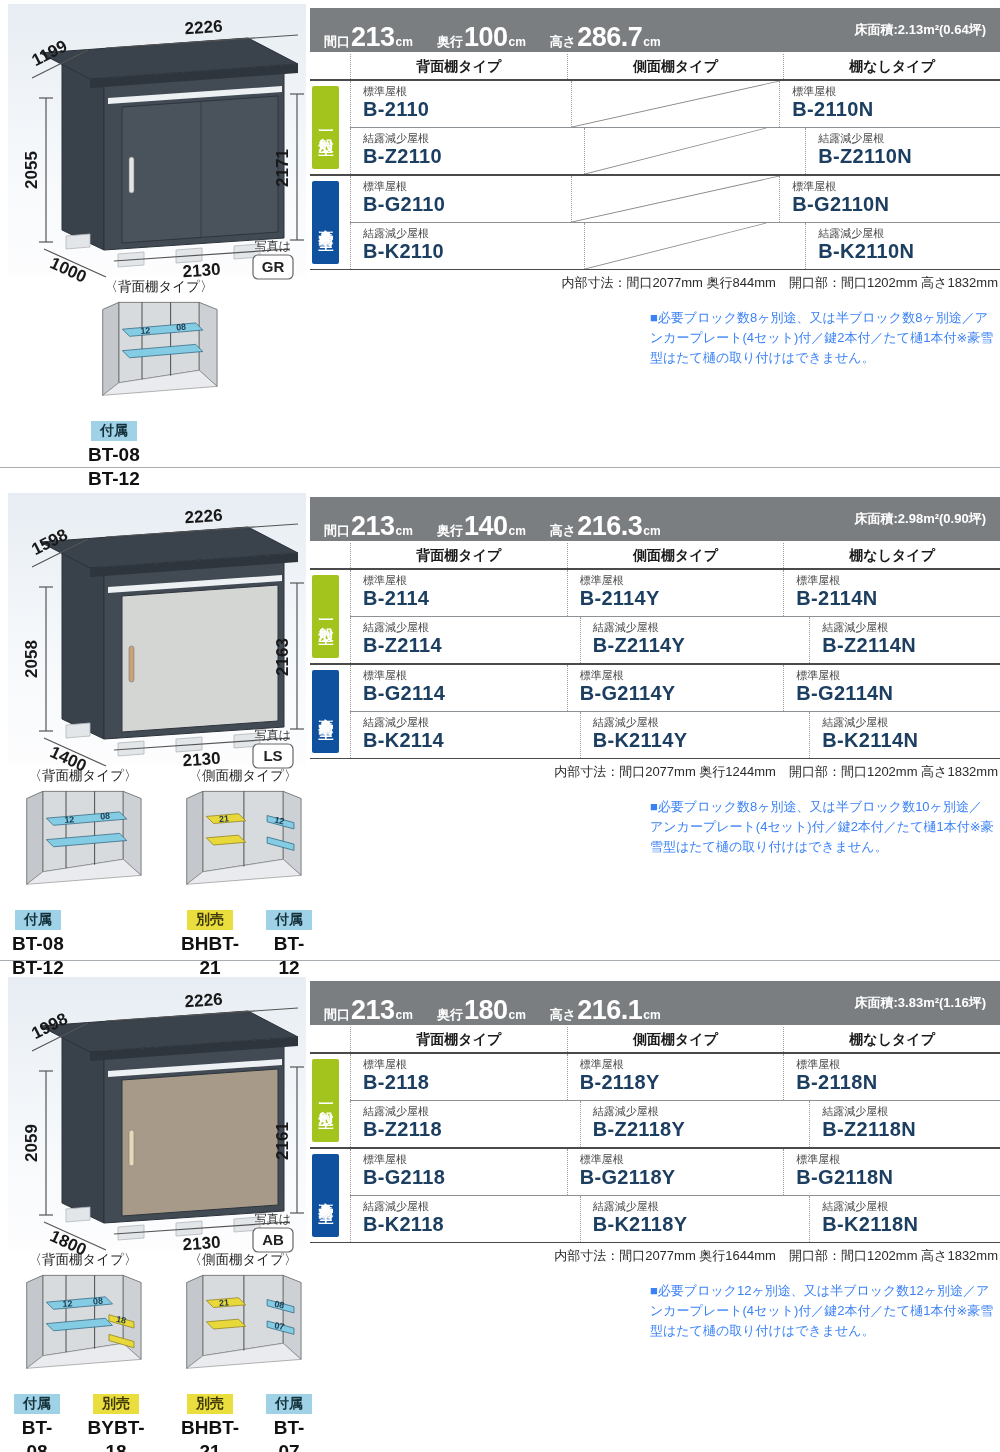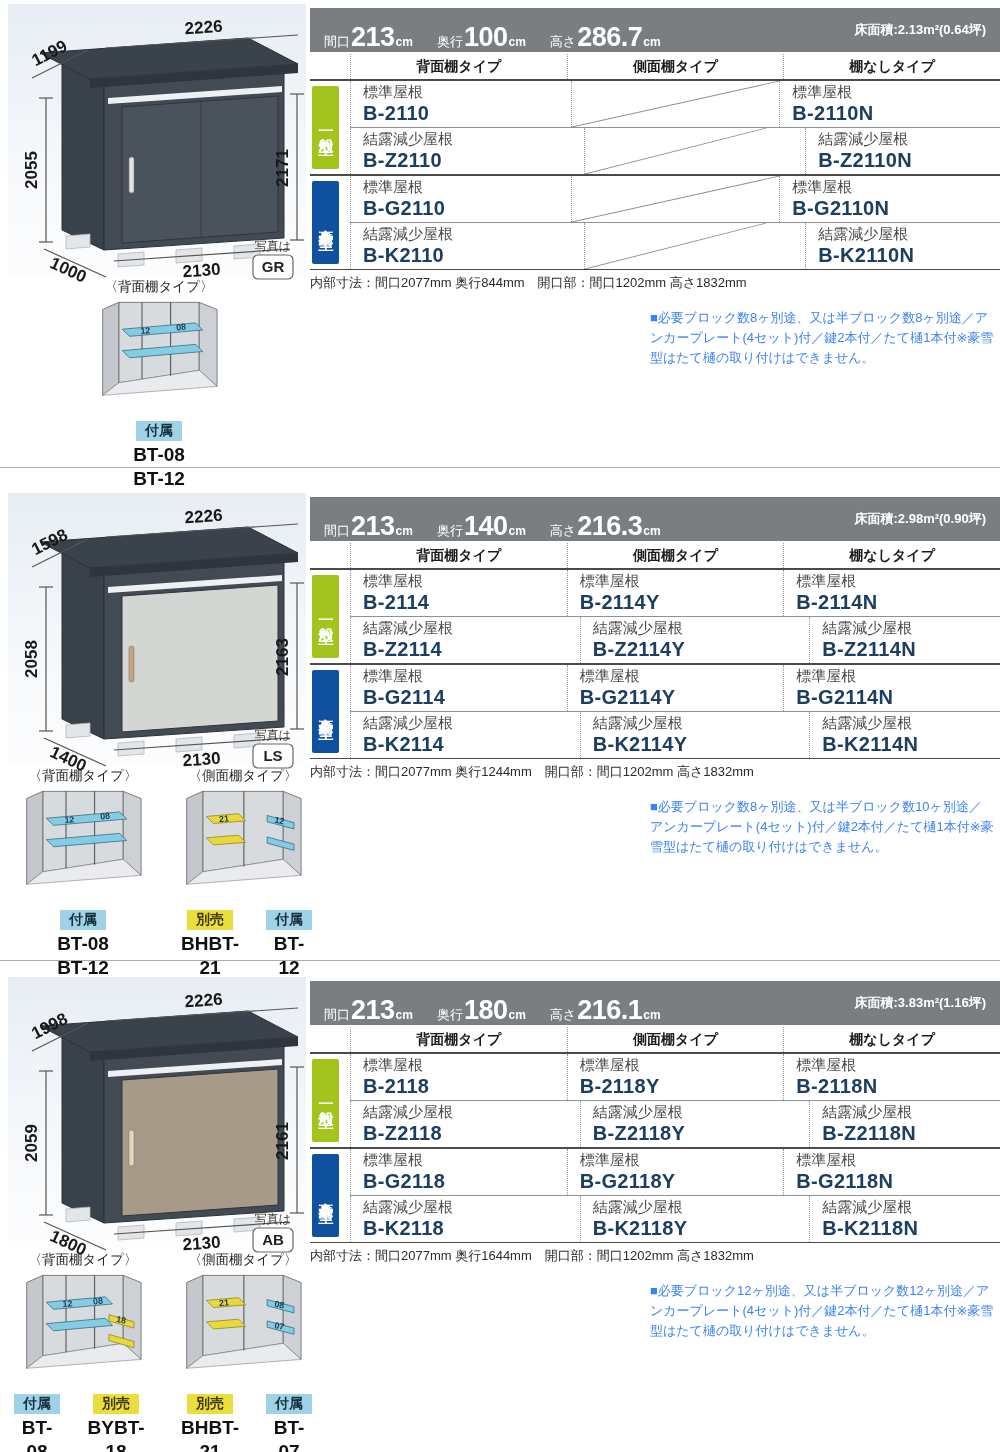--- a/index.html
+++ b/index.html
@@ -9,51 +9,51 @@
   #sec2{top:489px;height:469px;}
   #sec3{top:973px;height:479px;}
   .sep{position:absolute;left:0;width:1000px;height:0;border-top:1px solid #a8adb1;}
   .illust{position:absolute;left:8px;top:4px;width:298px;height:272px;
     background:linear-gradient(180deg,#e7edf3 0%,#f5f8fb 55%,#fdfdfe 100%);}
   .shed-svg{position:absolute;left:6px;top:2px;width:300px;height:282px;}
   
   .hbar{position:absolute;left:310px;top:8px;width:690px;height:44px;background:var(--header-gray,#7b7e81);
     color:#fff;display:flex;align-items:center;padding:0 14px;box-sizing:border-box;}
   .hd-group{display:flex;align-items:baseline;margin-right:24px;}
-  .hd-label{font-size:13px;font-weight:normal;}
+  .hd-label{font-size:13px;font-weight:bold;}
   .hd-num{font-size:27px;font-weight:bold;margin-left:1px;letter-spacing:-0.5px;margin-top:14px;}
   .hd-unit{font-size:12px;font-weight:bold;margin-left:1px;}
   .hd-area{margin-left:auto;font-size:13px;font-weight:bold;}
   
   .tbl{position:absolute;left:310px;top:54px;width:690px;border-bottom:1px solid #4a4a4a;box-sizing:border-box;}
   .thead{display:flex;margin-left:40px;height:25px;font-family:Liberation Mono, monospace;}
   .th{flex:1;border-left:1px dotted #9a9a9a;display:flex;align-items:center;justify-content:center;
     font-size:14px;font-weight:bold;color:#1a1a1a;}
   .tgroup{position:relative;border-top:2px solid #4a4a4a;}
   .glabel{position:absolute;left:2px;top:5px;bottom:5px;width:27px;display:flex;align-items:center;justify-content:center;
     writing-mode:vertical-rl;text-orientation:upright;color:#fff;font-size:15px;font-weight:bold;letter-spacing:3px;border-radius:2px;}
   .glabel.ippan{background:var(--ippan-green,#a3c41c);}
   .glabel.gosetsu{background:var(--gosetsu-blue,#0f519e);}
   .trow{display:flex;margin-left:40px;height:46px;}
   .trow + .trow{border-top:1px solid #8d9296;gap:39px;}
   .tcell{flex:1;border-left:1px dotted #9a9a9a;padding:4px 0 0 12px;box-sizing:border-box;position:relative;}
-  .roof{display:block;font-size:15px;color:#4b4b4b;line-height:1.15;font-family:Liberation Mono, monospace;}
+  .roof{display:block;font-size:11px;color:#4b4b4b;line-height:1.15;}
   .model{display:block;font-size:20px;font-weight:bold;color:var(--model-navy,#1c3e60);letter-spacing:0.3px;line-height:1.15;}
   .tcell.na{padding:0;}
   .tcell.na svg{position:absolute;inset:0;width:100%;height:100%;}
-  .tfoot{position:absolute;left:310px;top:274px;width:688px;text-align:left;font-size:13px;color:#2b2b2b;}
+  .tfoot{position:absolute;left:310px;top:274px;width:688px;text-align:right;font-size:13px;color:#2b2b2b;}
   .note{position:absolute;left:650px;top:308px;width:344px;font-size:13px;color:#3b82f6;line-height:1.55;}
   
   .diagram-row{position:absolute;top:278px;display:flex;gap:18px;}
   #sec1 .diagram-row{left:88px;}
   #sec2 .diagram-row,#sec3 .diagram-row{left:12px;}
   .diagram{width:142px;text-align:center;}
   .dtitle{font-size:13.5px;color:#1a1a1a;margin-bottom:1px;}
   .dsvg{width:140px;height:118px;}
-  .badge-row{display:flex;justify-content:center;gap:16px;margin-top:2px;}
+  .badge-row{display:flex;justify-content:flex-start;gap:16px;margin-top:2px;}
   .badge{display:inline-block;font-size:14px;font-weight:bold;color:#15313c;padding:1px 9px;margin-bottom:2px;}
   .badge.fz{background:var(--fuzoku-blue,#9fd2e6);}
   .badge.bz{background:var(--betsubai-yellow,#e9de3e);color:#3c3608;}
   .part{font-size:19px;font-weight:bold;color:#111;line-height:1.25;}
   
   .dim line{stroke:#555;stroke-width:1.2;}
   .dimtext{font-size:17px;font-weight:bold;fill:#181818;text-anchor:middle;}
   .ph-l{font-size:12px;fill:#333;text-anchor:middle;}
   .ph-c{font-size:15px;font-weight:bold;fill:#222;text-anchor:middle;}
   .ph-box{fill:#fff;stroke:#666;stroke-width:1.2;}

